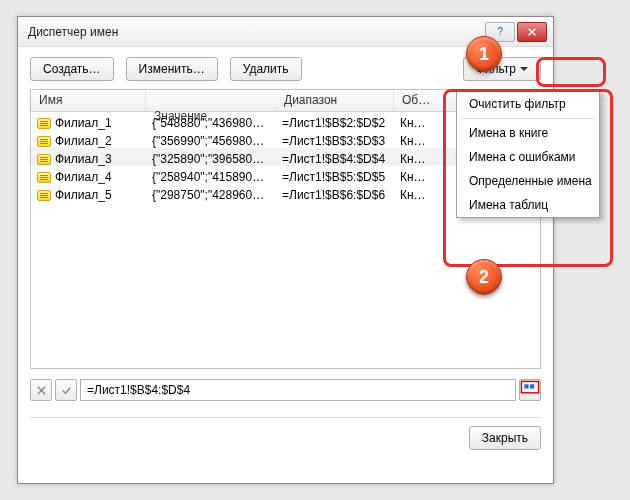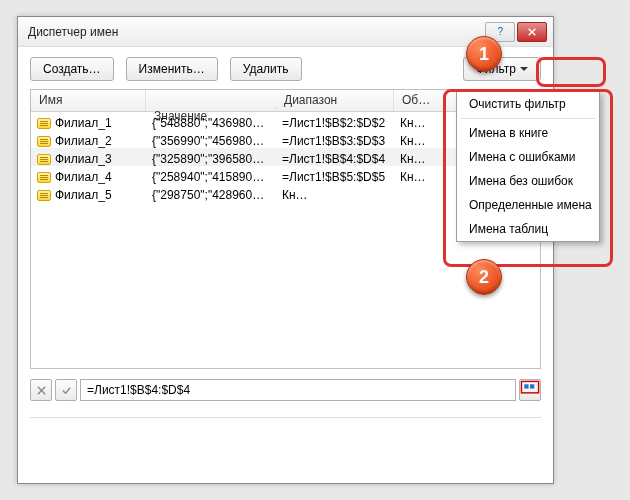--- a/index.html
+++ b/index.html
@@ -100,20 +100,21 @@
       </div>
       <div class="row">
         <div class="col col-name"><span class="icon-name"></span><span>Филиал_4</span></div>
         <div class="col col-value">{"258940";"415890…</div>
         <div class="col col-range">=Лист1!$B$5:$D$5</div>
         <div class="col col-scope">Кн…</div>
       </div>
       <div class="row">
         <div class="col col-name"><span class="icon-name"></span><span>Филиал_5</span></div>
         <div class="col col-value">{"298750";"428960…</div>
+        <div class="col col-range">=Лист1!$B$6:$D$6</div>
         <div class="col col-scope">Кн…</div>
       </div>
     </div>
   </div>
 
   <div class="footer-area">
     <div class="range-row">
       <div class="small-btn">
         <svg viewBox="0 0 12 12">
             <line x1="2" y1="2" x2="10" y2="10" stroke="#888" stroke-width="1.5"></line>
@@ -131,29 +132,31 @@
             <rect x="1" y="1" width="12" height="8" fill="none" stroke="#c00" stroke-width="1"></rect>
             <rect x="3" y="3" width="3" height="3" fill="#2a6fc9"></rect>
             <rect x="7" y="3" width="3" height="3" fill="#2a6fc9"></rect>
           </svg>
       </div>
     </div>
   </div>
 
   <hr class="hr">
 
+  <div class="bottom-bar">
+    <button class="btn">Закрыть</button>
+  </div>
 
 </div>
 
 <div class="filter-menu">
   <div class="item">Очистить фильтр</div>
   <div class="sep"></div>
   <div class="item">Имена в книге</div>
   <div class="item">Имена с ошибками</div>
-  <div class="item">Имена без ошибок</div>
   <div class="item">Определенные имена</div>
   <div class="item">Имена таблиц</div>
 </div>
 
 <div class="red-outline" style="left:536px; top:57px; width:70px; height:30px;"></div>
 <div class="red-outline" style="left:443px; top:89px; width:170px; height:178px;"></div>
 <div class="badge" style="left:466px; top:36px;">1</div>
 <div class="badge" style="left:466px; top:259px;">2</div>
 
 </body></html>

